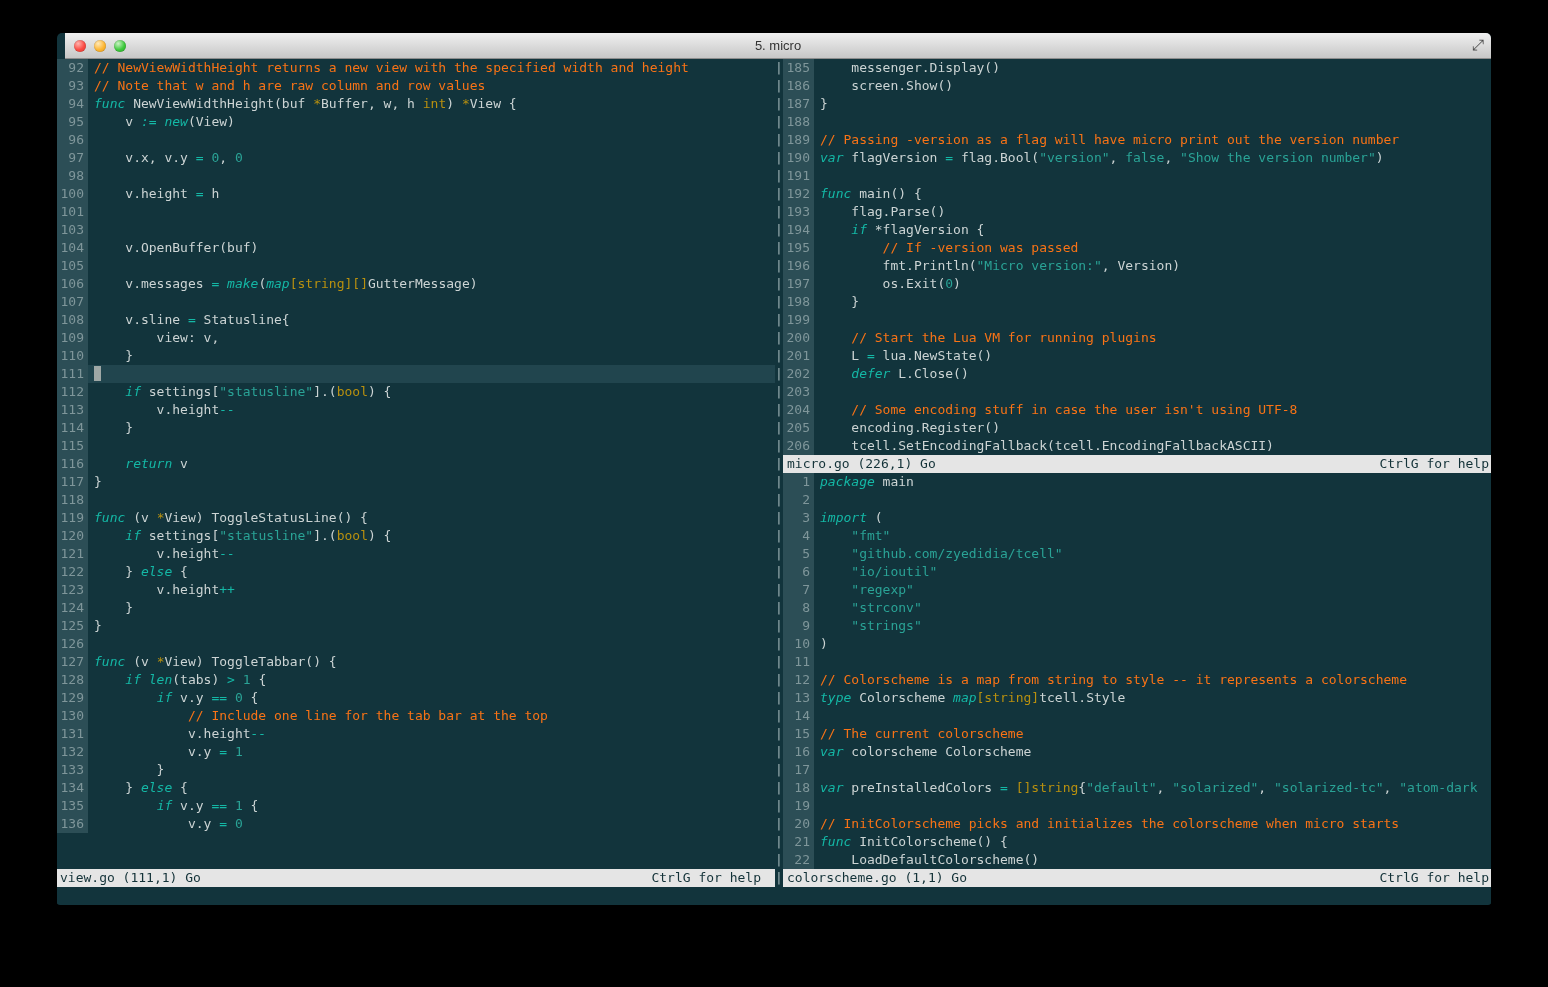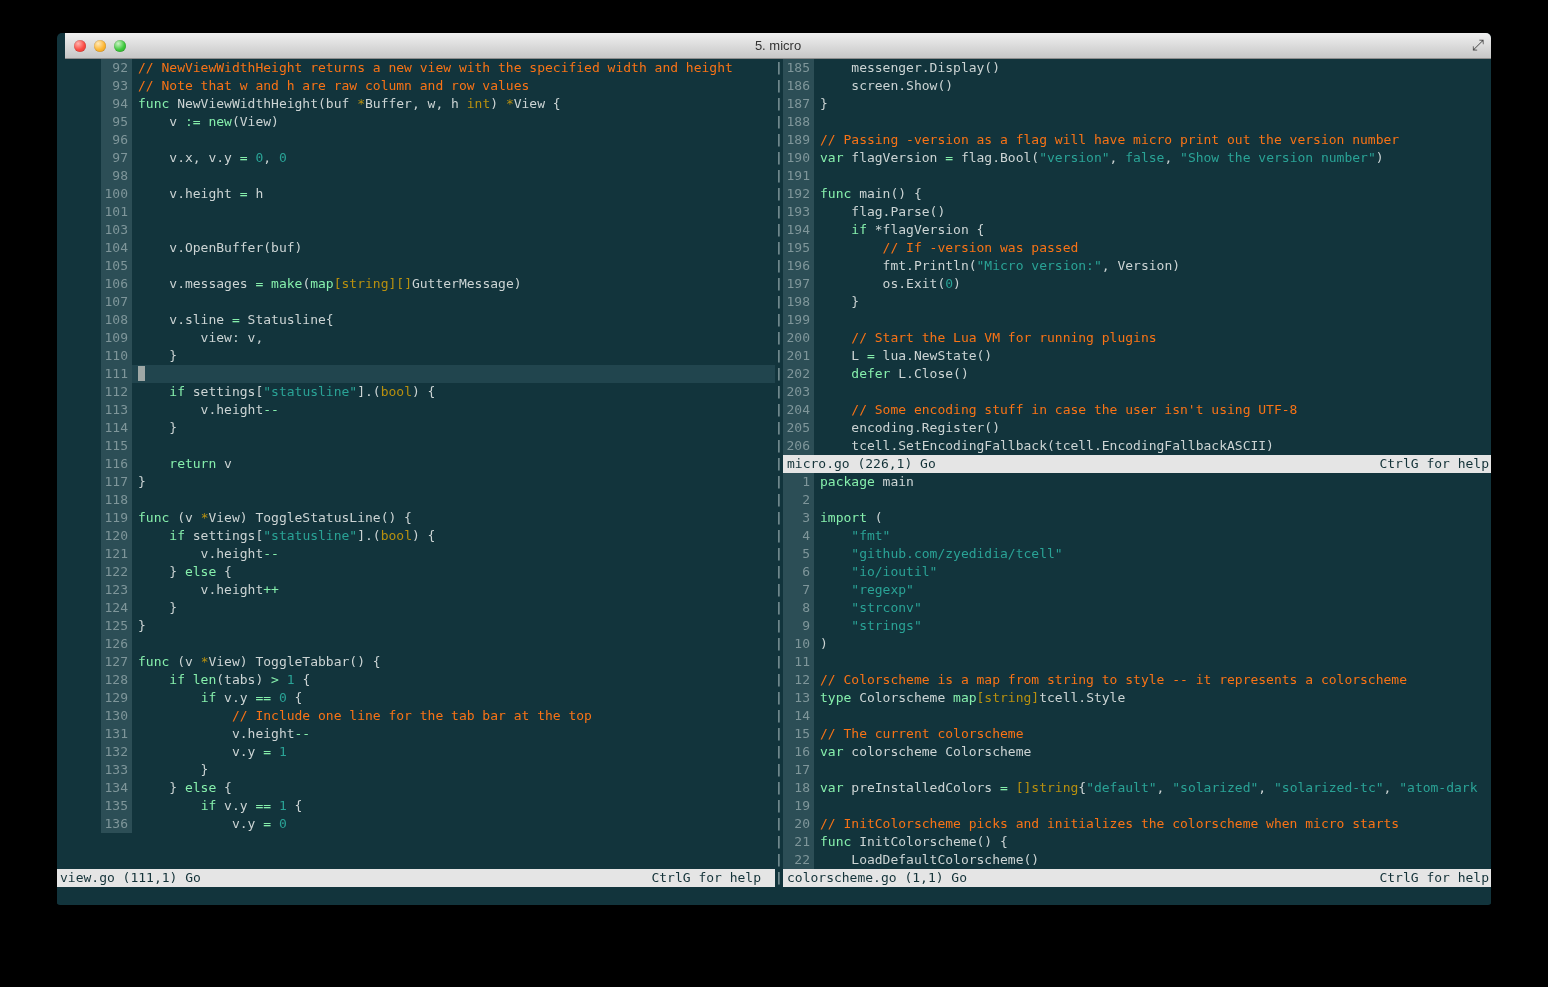--- a/index.html
+++ b/index.html
@@ -21,34 +21,34 @@
   .light.green{background:radial-gradient(circle at 35% 30%,#c9f2c4,#3ec93c 55%,#27a325);}
   .fsicon{position:absolute;right:7px;top:3px;color:#4b4b4b;font-size:15px;
     font-family:"DejaVu Sans",sans-serif;cursor:pointer;}
 
   
   .term{display:flex;height:828px;font:13px/18px "DejaVu Sans Mono",monospace;}
   .col{display:flex;flex-direction:column;}
   .col.left{width:718px;}
   .col.right{width:716px;}
   .codearea{overflow:hidden;}
-  .codearea.h45{height:979px;margin-left:44px;}
+  .codearea.h45{height:979px;}
   .codearea.h22{height:396px;}
 
   .row{display:flex;height:18px;white-space:pre;}
   .ln{width:31px;flex:none;background:#2c4e56;color:#7f969a;text-align:right;
     padding-right:4px;box-sizing:border-box;}
   .bar{width:8px;flex:none;color:#9db1b4;text-align:center;}
   .code{flex:1;padding-left:6px;overflow:hidden;color:#ccd4d4;}
   .row.cur .code{background:#21454e;}
   .cursor{display:inline-block;width:7px;height:15px;background:#9fa8a6;
     vertical-align:-3px;}
 
   .tk-p{color:#ccd4d4;}
-  .tk-k{color:#86efac;}
+  .tk-k{color:#14b8a6;font-style:italic;}
   .tk-c{color:#f97316;}
   .tk-s{color:#2aa396;}
   .tk-t{color:#b8900f;}
 
   
   .status{height:18px;background:#e5e5e5;color:#133238;display:flex;
     justify-content:space-between;white-space:pre;}
   .status.lstat{padding:0 14px 0 3px;}
   .rstatwrap{display:flex;height:18px;}
   .rstatwrap .bar2{width:8px;flex:none;color:#9db1b4;text-align:center;background:#12343c;}

